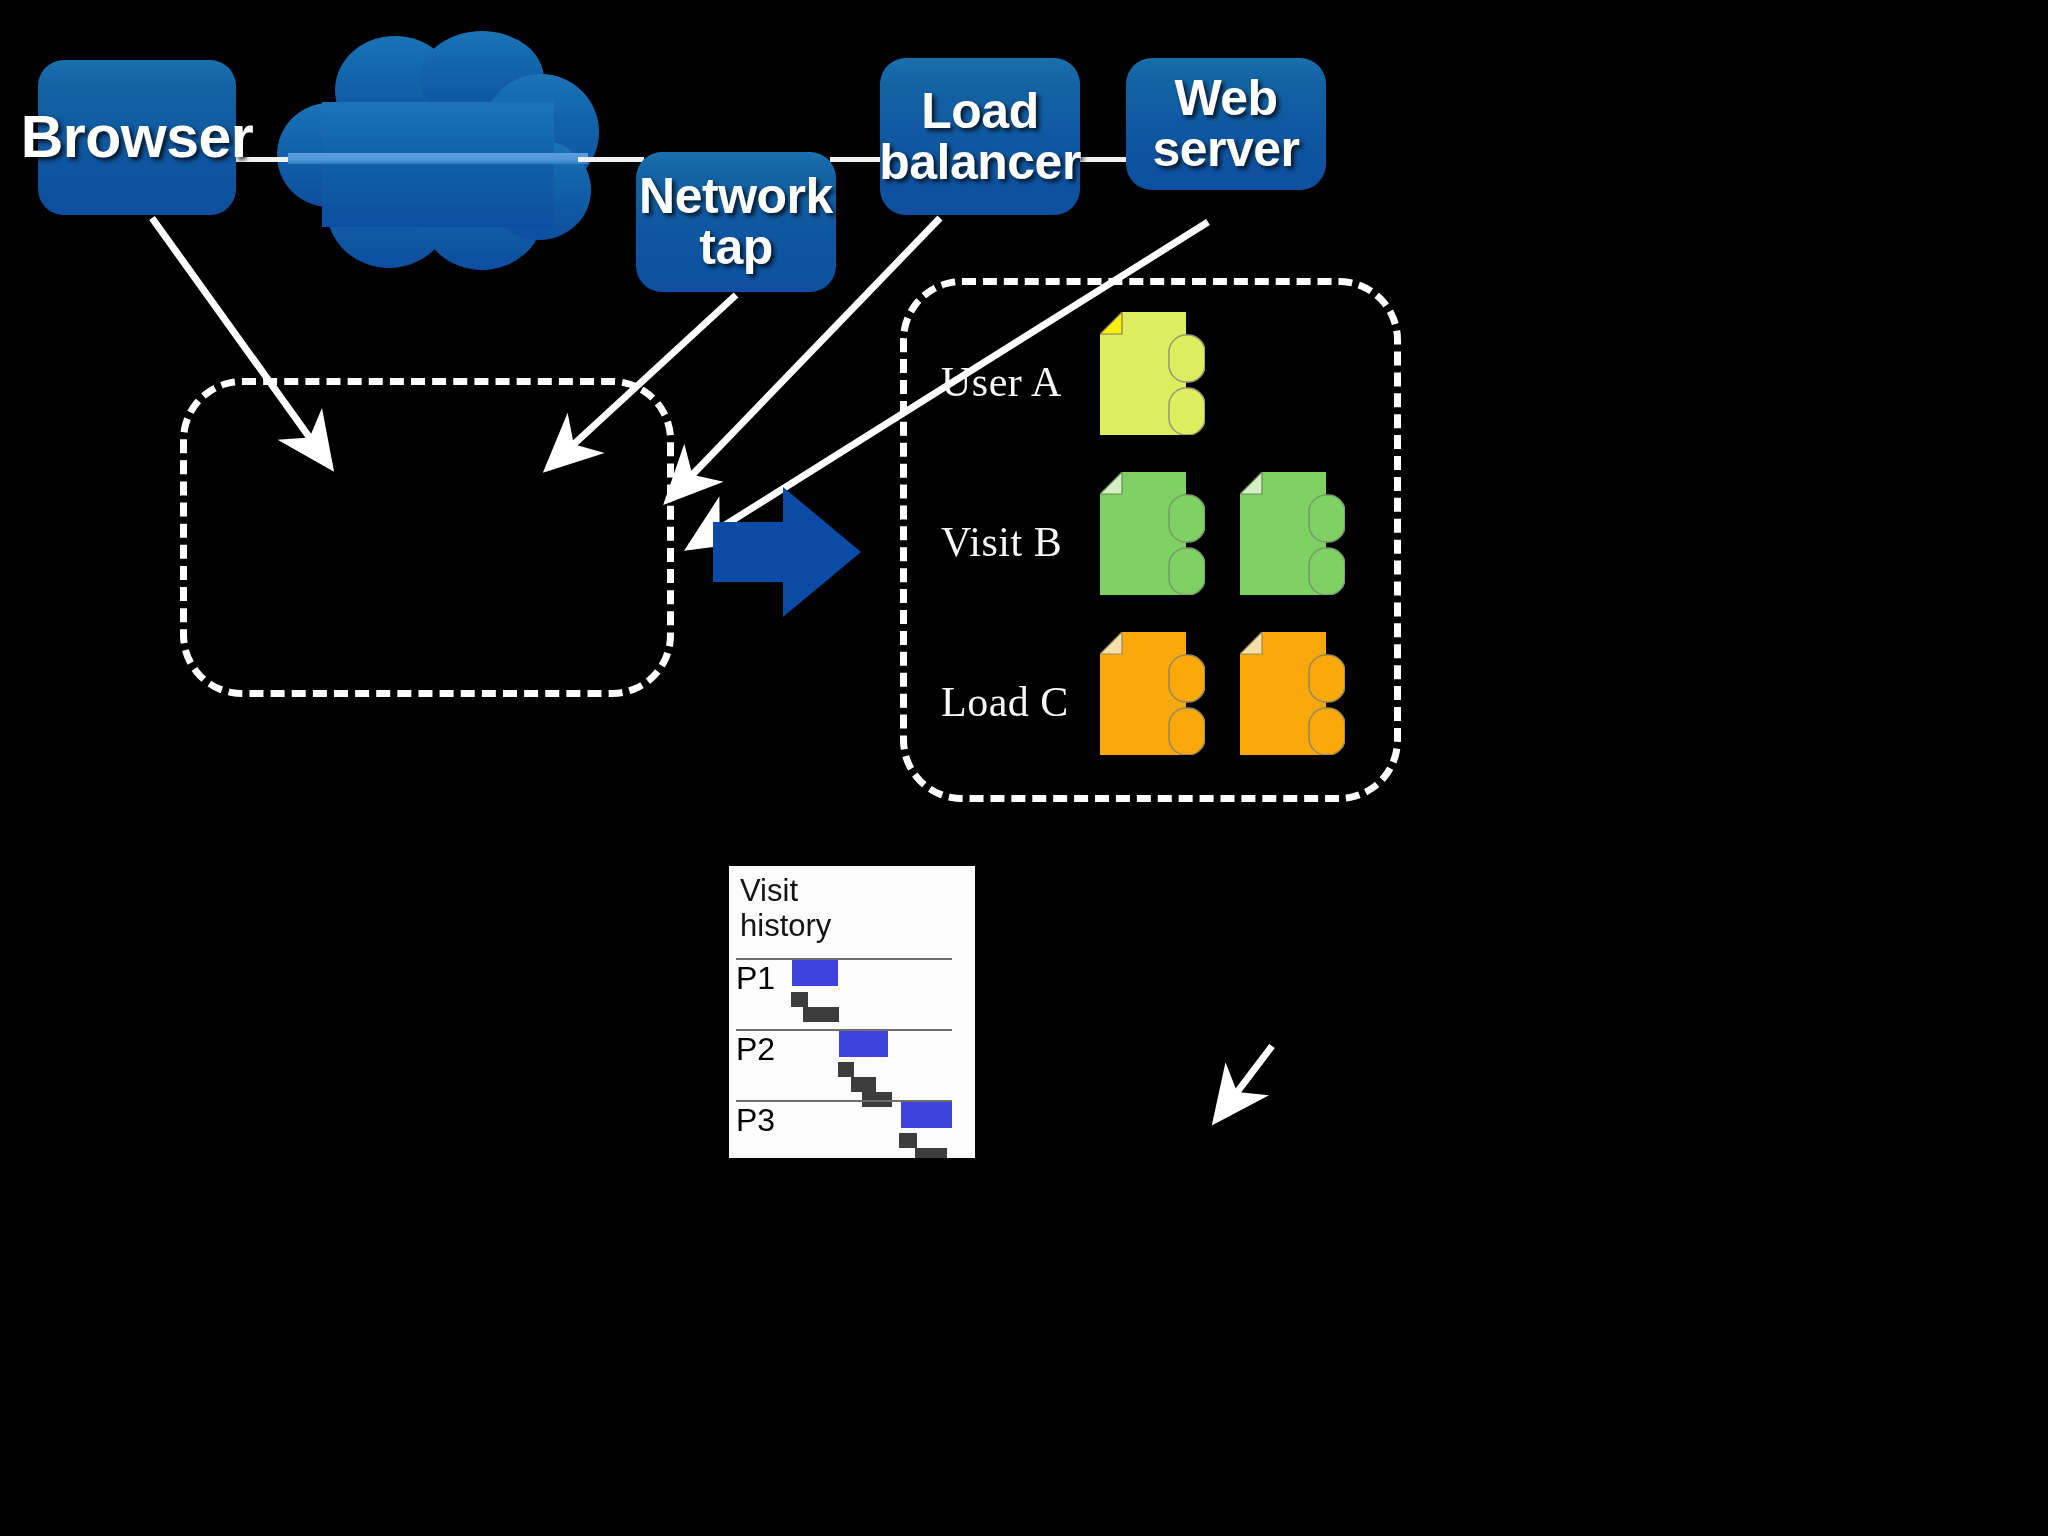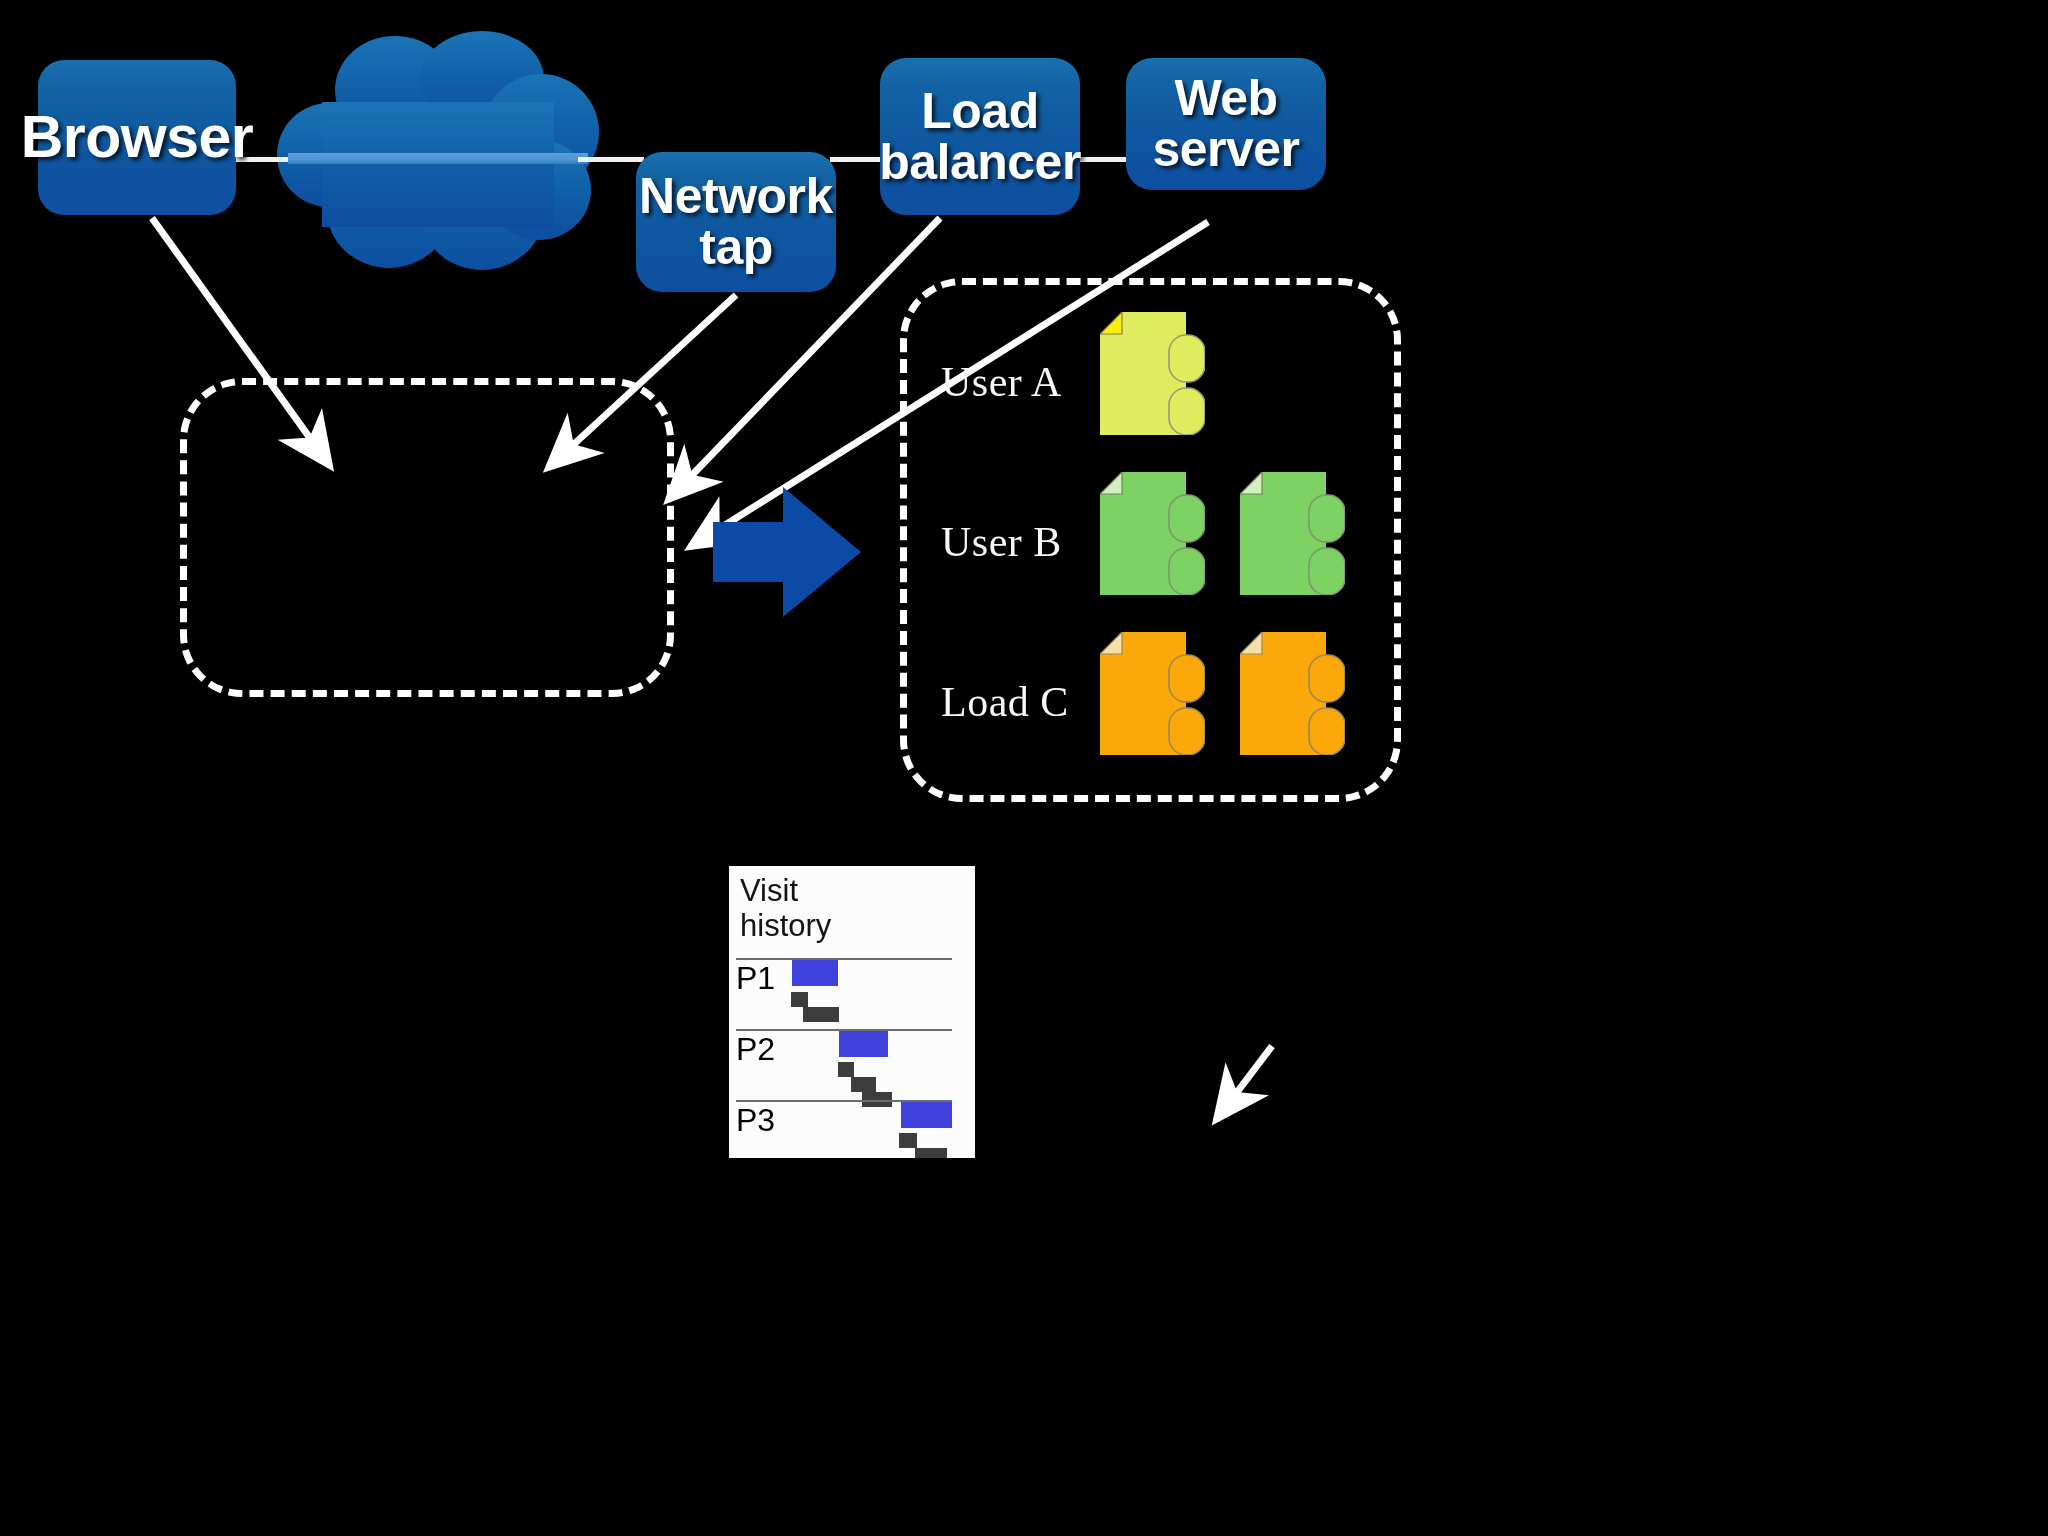--- a/index.html
+++ b/index.html
@@ -165,21 +165,21 @@
       <line x1="1208" y1="222" x2="690" y2="547"></line>
       <line x1="1272" y1="1046" x2="1216" y2="1120"></line>
     </g>
   </svg>
 
   <svg id="bigarrow" viewBox="0 0 148 130">
     <polygon points="0,35 70,35 70,0 148,65 70,130 70,95 0,95" fill="#0b4ba5"></polygon>
   </svg>
 
   <div class="user-label" id="lbl-user-a">User A</div>
-  <div class="user-label" id="lbl-user-b">User B</div>
+  <div class="user-label" id="lbl-user-b">Visit B</div>
   <div class="user-label" id="lbl-user-c">Load C</div>
 
   <svg class="doc" style="left:1100px;top:312px;" viewBox="0 0 105 123">
     <path d="M22,0 H86 V123 H0 V22 Z" fill="#dded5e"></path>
     <path d="M22,0 V22 H0 Z" fill="#fdee0b" stroke="#7f7f5a" stroke-width="1.2"></path>
     <g stroke="#9a9a7a" stroke-width="1.6" fill="#dded5e">
       <rect x="69" y="23" width="36" height="47" rx="17"></rect>
       <rect x="69" y="76" width="36" height="47" rx="17"></rect>
     </g>
   </svg>

